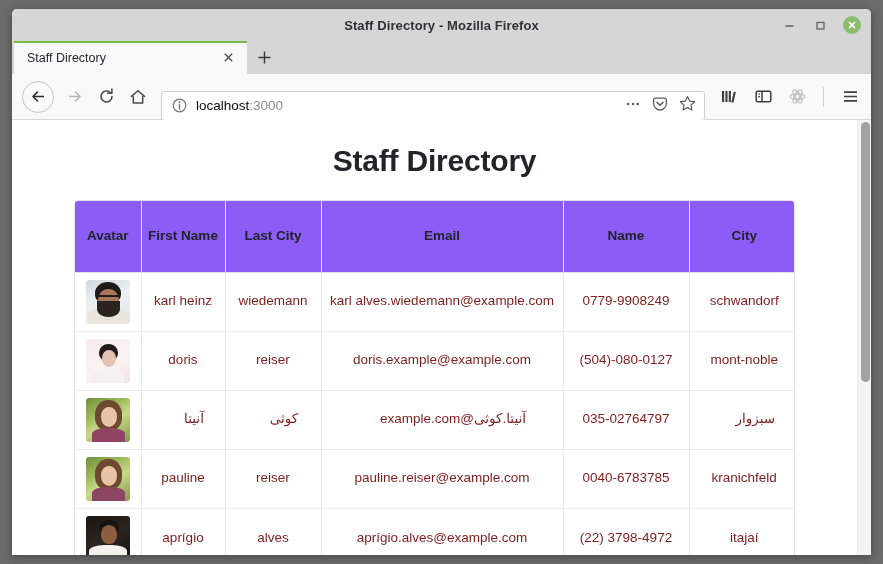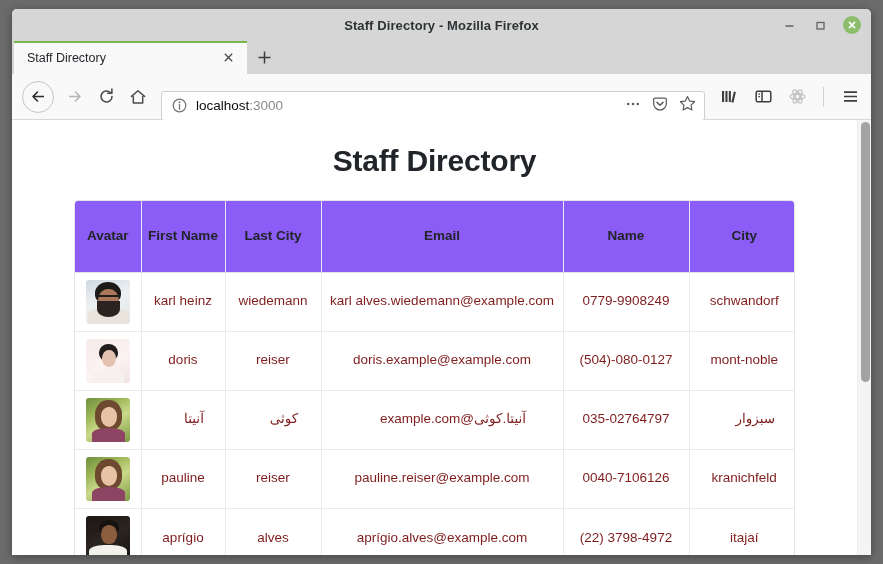--- a/index.html
+++ b/index.html
@@ -487,21 +487,21 @@
                 <td class="avatar-cell">
                   <div class="avatar av3">
                     <span class="av-hair"></span>
                       <span class="av-body"></span>
                       <span class="av-face"></span>
                   </div>
                 </td>
                 <td>pauline</td>
                 <td>reiser</td>
                 <td>pauline.reiser@example.com</td>
-                <td>0040-7106126</td>
+                <td>0040-6783785</td>
                 <td>kranichfeld</td>
               </tr>
 
               <tr>
                 <td class="avatar-cell">
                   <div class="avatar av5">
                     <span class="av-body"></span>
                       <span class="av-hair"></span>
                       <span class="av-face"></span>
                   </div>

